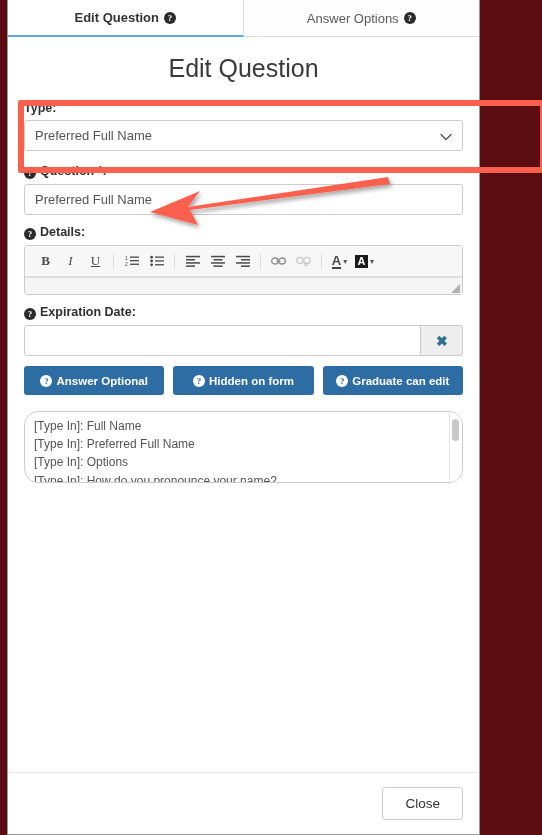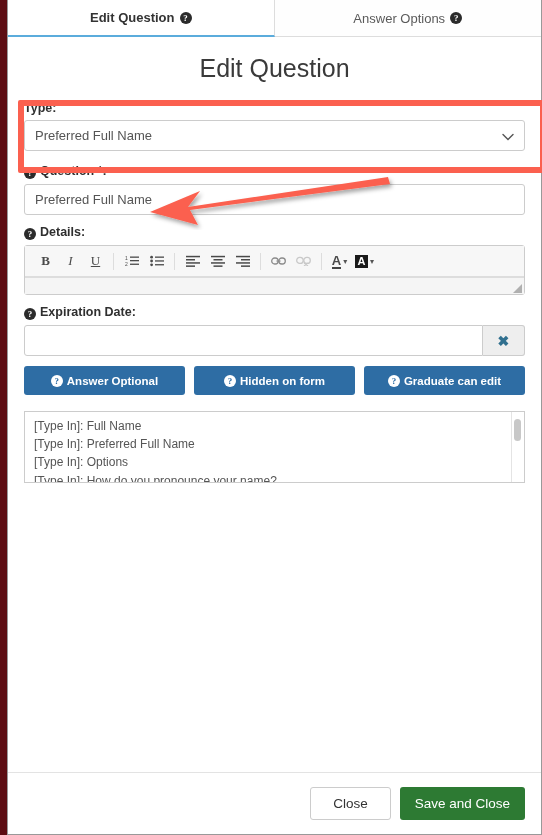--- a/index.html
+++ b/index.html
@@ -14,21 +14,21 @@
     position: relative;
     width: 542px; height: 835px;
     background: #5c0d12;
     overflow: hidden;
   }
 
   
   .modal {
     position: absolute;
     left: 7px; top: 0;
-    width: 535px; height: 835px;
+    width: 473px; height: 835px;
     background: #ffffff;
     border: 1px solid #999;
     border-top: none;
     display: flex;
     flex-direction: column;
     overflow: hidden;
   }
 
   
   .tabbar {
@@ -224,21 +224,21 @@
     display: flex; align-items: center; justify-content: space-between;
     margin-bottom: 5px;
   }
   .clear-badge {
     background: #8a6d09; color: #fff;
     font-size: 11px; font-weight: bold;
     padding: 3px 7px; border-radius: 3px;
     cursor: pointer;
   }
   .listbox {
-    border: 1px solid #ccc; border-radius: 0;
+    border: 1px solid #ccc; border-radius: 14px;
     height: 72px; background: #fff;
     padding: 5px 0 0 9px;
     overflow: hidden; position: relative;
     font-size: 12px; color: #555;
     line-height: 1.52;
   }
   .listbox .row { white-space: nowrap; }
 
   .divider { border-top: 1px solid #e3e3e3; margin: 23px 0 14px; }
 
@@ -462,21 +462,20 @@
           <div class="row">[Type In]: How do you pronounce your name?</div>
 
         </div>
       </div>
 
 
     </div>
 
     <div class="footer">
       <div class="btn btn-default">Close</div>
-      <div class="btn btn-success">Save and Close</div>
     </div>
   </div>
 
   <div class="anno-box"></div>
   <svg class="anno-arrow" viewBox="0 0 260 65">
     <defs>
       <filter id="shd" x="-20%" y="-20%" width="160%" height="160%">
         <feDropShadow dx="2" dy="3" stdDeviation="2" flood-color="#000" flood-opacity="0.35"></feDropShadow>
       </filter>
     </defs>

